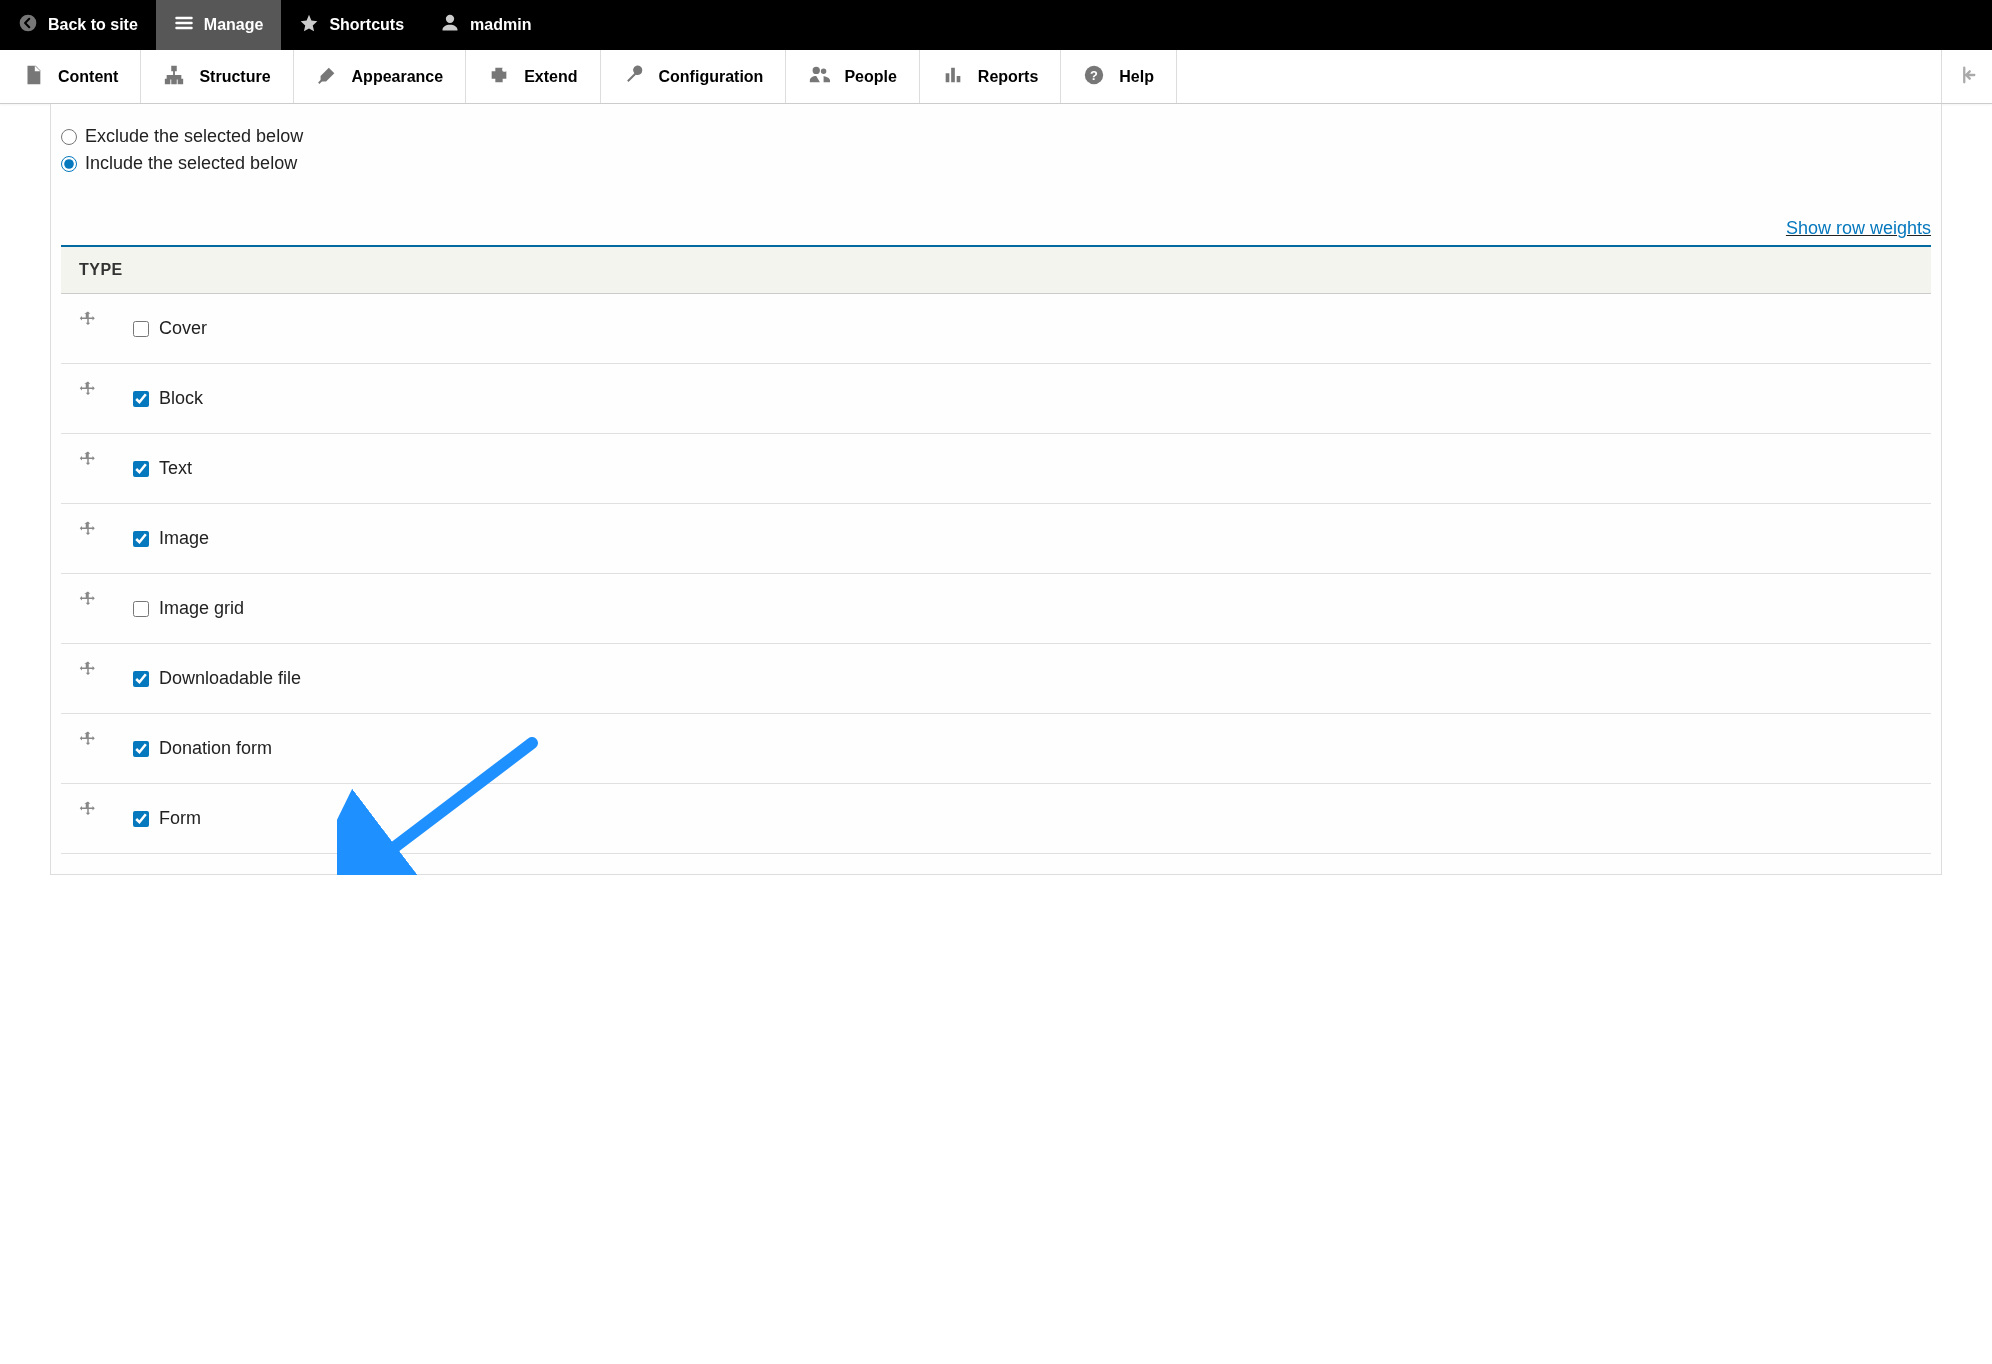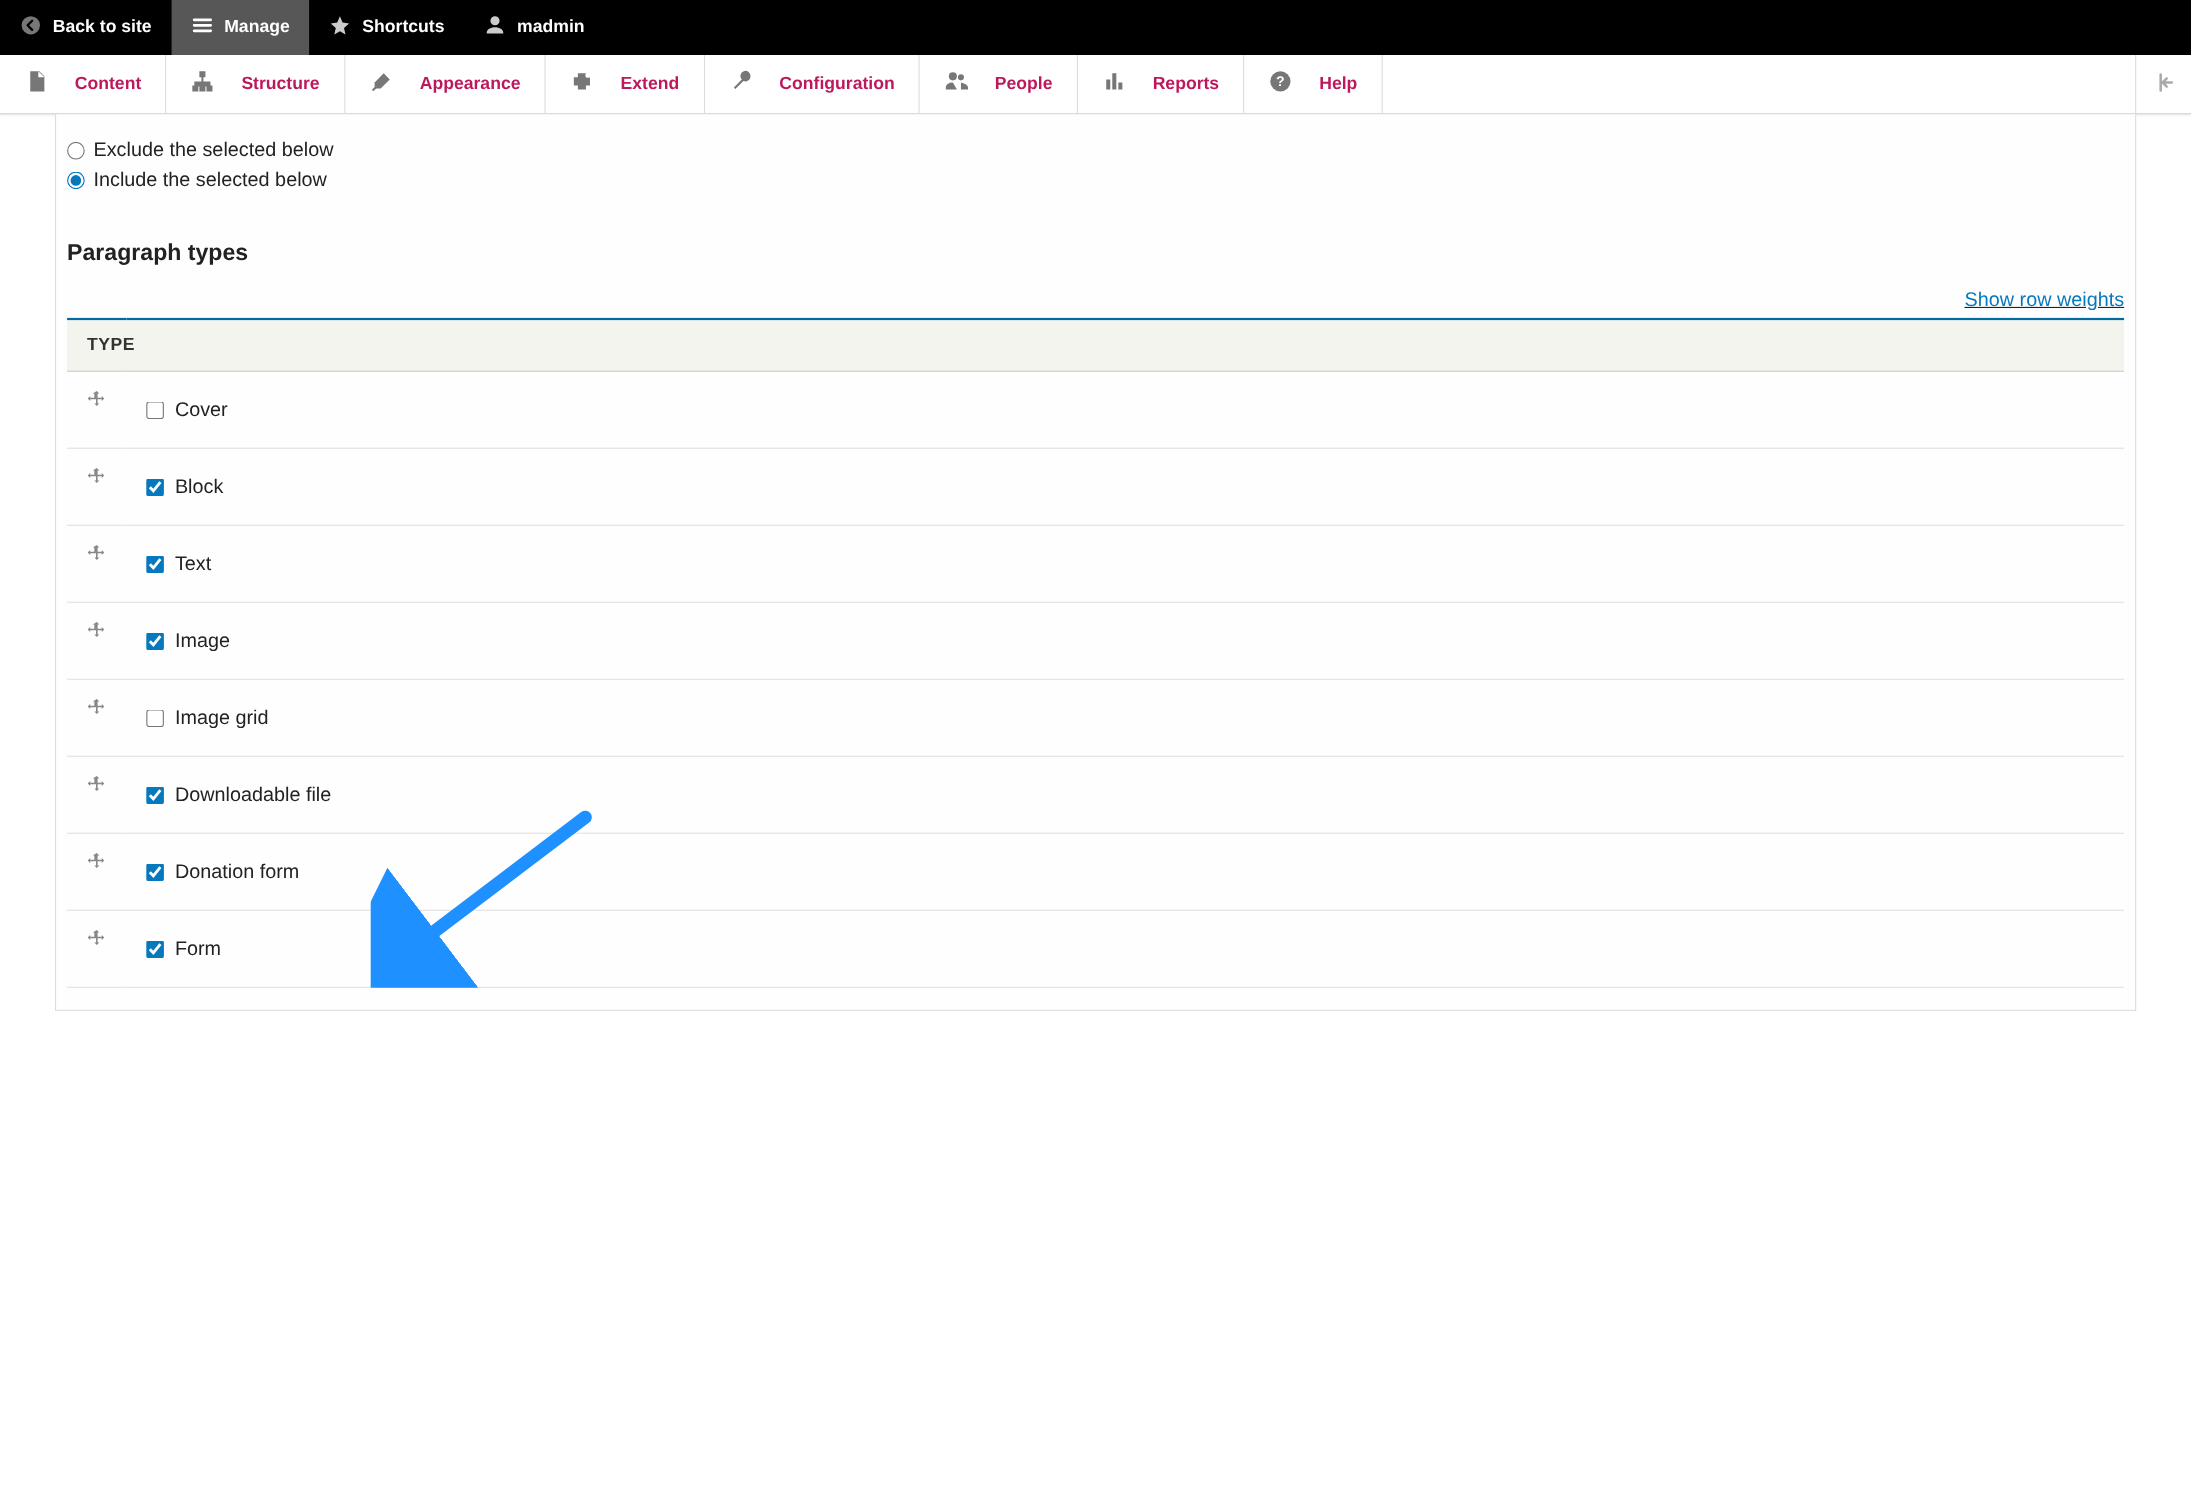--- a/index.html
+++ b/index.html
@@ -7,21 +7,21 @@
 
 
 .toolbar { background: #000; color: #fff; display: flex; align-items: center; height: 50px; }
 .toolbar-item { display: flex; align-items: center; gap: 10px; padding: 4px 18px; height: 100%; font-weight: bold; font-size: 16px; cursor: pointer; }
 .toolbar-item.active { background: #575757; }
 .toolbar-item svg { fill: #ccc; width: 20px; height: 20px; }
 .toolbar-item.active svg { fill: #fff; }
 
 
 .adminbar { background: #fff; border-bottom: 1px solid #ccc; display: flex; height: 54px; box-shadow: 0 1px 2px rgba(0,0,0,0.05); }
-.adminbar-item { display: flex; align-items: center; gap: 24px; padding: 16px 22px; height: 100%; color: #be185d; font-weight: bold; font-size: 16px; border-right: 1px solid #ddd; cursor: pointer; }
+.adminbar-item { display: flex; align-items: center; gap: 14px; padding: 16px 22px; height: 100%; color: #000000; font-weight: bold; font-size: 16px; border-right: 1px solid #ddd; cursor: pointer; }
 .adminbar-item svg { fill: #777; width: 22px; height: 22px; }
 .adminbar-spacer { flex: 1; border-right: 1px solid #ddd; }
 .adminbar-collapse { padding: 0 14px; display: flex; align-items: center; }
 .adminbar-collapse svg { fill: #aaa; width: 22px; height: 22px; }
 
 
 .page { padding: 0 50px; }
 .content-box { border: 1px solid #ddd; border-top: none; padding: 16px 0 20px 0; background: #fefefe; }
 
 .radios { margin-left: 10px; margin-bottom: 44px; }
@@ -154,21 +154,20 @@
     <div class="radio-row">
       <input type="radio" name="mode" style="">
       <label>Exclude the selected below</label>
     </div>
     <div class="radio-row">
       <input type="radio" name="mode" checked="" style="">
       <label>Include the selected below</label>
     </div>
   </div>
 
-  <div class="section-heading">Paragraph types</div>
 
   <div class="row-weights">
     <a href="#">Show row weights</a>
   </div>
 
   <table class="types">
     <thead>
       <tr>
             <th colspan="2">TYPE</th>
           </tr>

